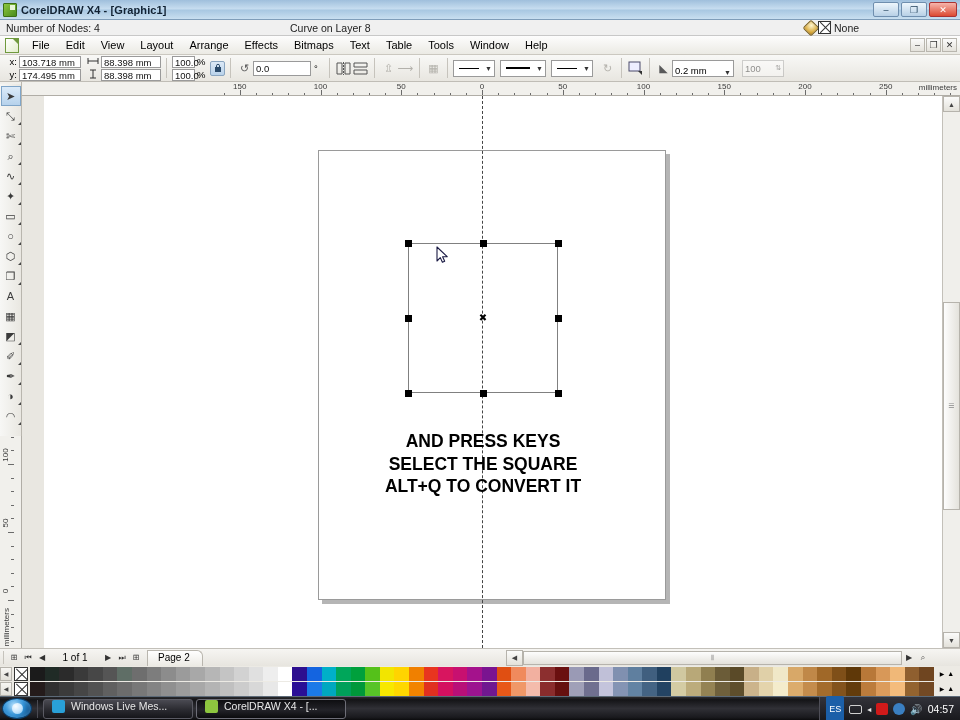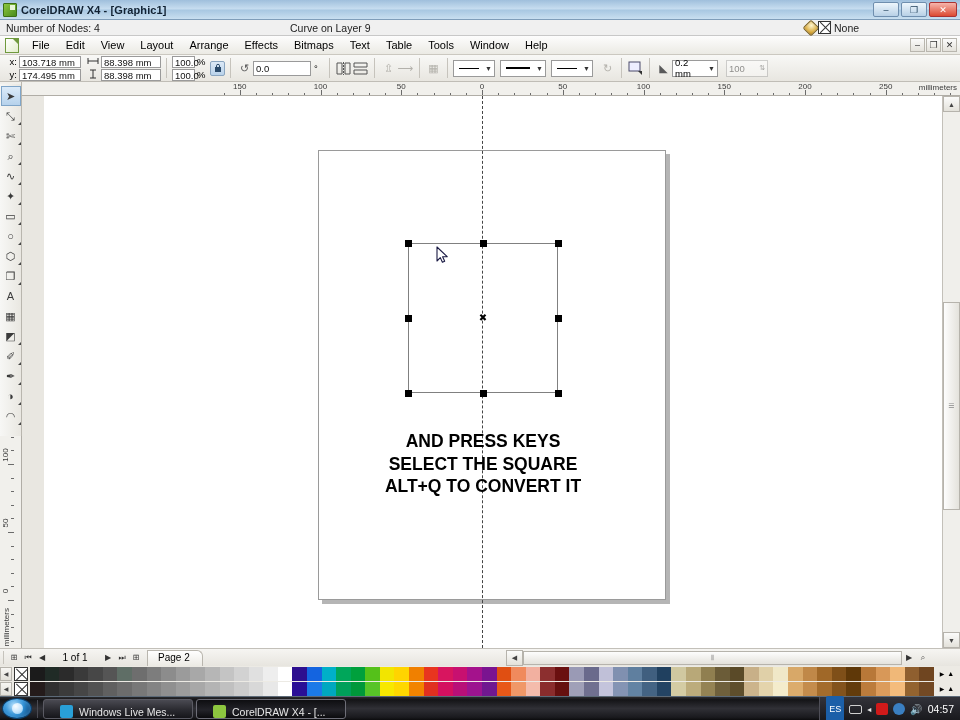--- a/index.html
+++ b/index.html
@@ -119,21 +119,21 @@
   }
   .tool-ic.dis{ color:#b3b1ab;}
   .combo{
     border:1px solid #9a9a9a;background:#fff;height:17px;display:flex;align-items:center;
     justify-content:space-between;padding:0 2px; font-size:9.5px;
   }
   .combo .arrow{ font-size:7px; color:#333; margin-left:3px;}
   .combo .lineprev{ height:1px;background:#000;flex:1;margin:0 3px;}
   .combo .lineprev.thick{ height:2px;}
   .w-line1{width:42px}.w-line2{width:46px}.w-line3{width:42px}
-  .w-outline{width:46px;}
+  .w-outline{width:62px;align-items:flex-end;}
   .w-num{width:42px;}
   .dim{ opacity:.42;}
 
   
   .ruler-corner{
     position:absolute;left:0;top:82px;width:22px;height:14px;background:#f1f0ec;border-right:1px solid #b9b6ae;border-bottom:1px solid #b9b6ae;
     font-size:6px;color:#555;text-align:center;
   }
   .hruler{
     position:absolute;left:22px;top:82px;width:938px;height:14px;
@@ -289,24 +289,24 @@
   .startorb{
     width:30px;height:21px;margin-left:2px;border-radius:50%;
     background:radial-gradient(circle at 40% 35%,#bfe6ff 0%,#2f8fd4 45%,#0e4f87 75%,#062c4d 100%);
     border:1px solid #0b3f6b;
     display:flex;align-items:center;justify-content:center;
     box-shadow:0 0 5px rgba(120,200,255,.6) inset;
   }
   .orb-flag{width:11px;height:11px;border-radius:50%;background:radial-gradient(circle at 35% 30%,#fff,#cfeaff 55%,#7cc3ef);opacity:.92;}
   .tb-sep{width:1px;height:18px;background:#4a4a52;margin:0 5px;}
   .task-btn{
-    height:20px;min-width:150px;margin-right:3px;padding:0 16px;
+    height:20px;min-width:150px;margin-right:3px;padding:0 8px;
     background:linear-gradient(to bottom,#4a4a52,#2a2a30 55%,#16161a);
     border:1px solid #5a5a63;border-radius:3px;
-    display:flex;align-items:flex-end;gap:6px;color:#e6e6e6;font-size:10.5px;
+    display:flex;align-items:flex-start;gap:6px;color:#e6e6e6;font-size:10.5px;
     overflow:hidden;white-space:nowrap;
   }
   .task-btn.active{
     background:linear-gradient(to bottom,#0e0e11,#232329 55%,#0b0b0e);
     border-color:#6e6e78;
   }
   .t-ico{width:13px;height:13px;flex:none;border-radius:2px;}
   .tray{
     position:absolute;right:0;top:0;height:24px;display:flex;align-items:center;gap:5px;padding:0 6px;
     color:#e9e9e9;font-size:10px;
@@ -330,21 +330,21 @@
     <div class="tb-title">CorelDRAW X4 - [Graphic1]</div>
     <div class="winbtns">
       <div class="winbtn">–</div>
       <div class="winbtn">❐</div>
       <div class="winbtn close">✕</div>
     </div>
   </div>
 
   <div class="topstatus">
     <div class="nodes">Number of Nodes: 4</div>
-    <div class="curve">Curve on Layer 9</div>
+    <div class="curve">Curve on Layer 8</div>
     <div class="fillpair">
       <div class="swatch-fill"></div>
       <div class="swatch-none"></div>
       <span class="nonelbl">None</span>
     </div>
   </div>
 
   <div class="menubar">
     <div class="doc-icon"></div>
     <div class="menu-item">File</div>

